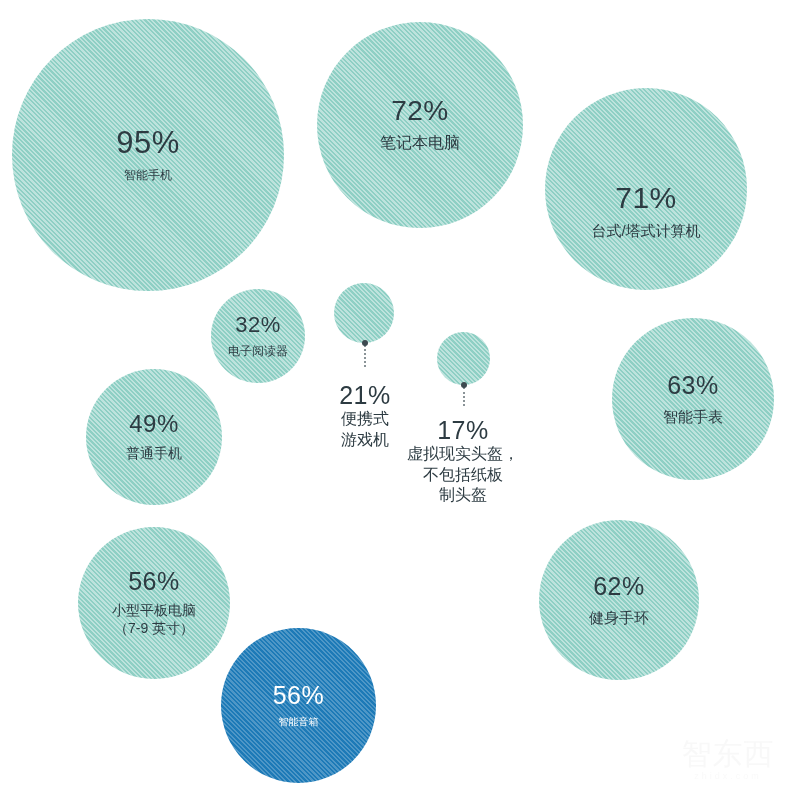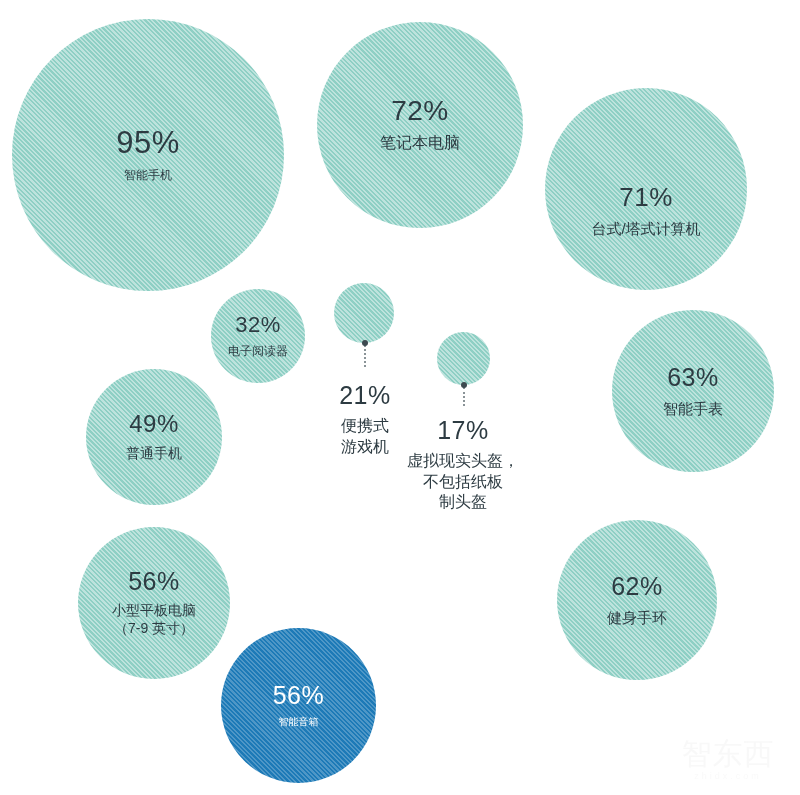--- a/index.html
+++ b/index.html
@@ -68,21 +68,21 @@
   }
 
   
   .outside-label {
     position: absolute;
     text-align: center;
     color: #2d3b42;
     line-height: 1.25;
   }
   .outside-label .pct { font-weight: 400; margin-top: 20px; }
-  .outside-label .lbl { margin-top: 8px; }
+  .outside-label .lbl { margin-top: 1px; }
 
   .leader {
     position: absolute;
     width: 0;
     border-left: 2px dotted #8a9397;
   }
   .leader-dot {
     position: absolute;
     width: 6px;
     height: 6px;
@@ -126,21 +126,21 @@
     <div class="pct" style="font-size:31px;">95%</div>
     <div class="lbl" style="font-size:12px;">智能手机</div>
   </div>
 
   <div class="bubble teal" style="left:317px; top:22px; width:206px; height:206px;">
     <div class="pct" style="font-size:28px;">72%</div>
     <div class="lbl" style="font-size:16px;">笔记本电脑</div>
   </div>
 
   <div class="bubble teal" style="left:545px; top:88px; width:202px; height:202px;">
-    <div class="pct" style="font-size:26px;margin-top:44px;">71%</div>
+    <div class="pct" style="font-size:30px;margin-top:44px;">71%</div>
     <div class="lbl" style="font-size:15px;">台式/塔式计算机</div>
   </div>
 
   <div class="bubble teal" style="left:211px; top:289px; width:94px; height:94px;">
     <div class="pct" style="font-size:22px;">32%</div>
     <div class="lbl" style="font-size:12px;">电子阅读器</div>
   </div>
 
   <div class="bubble teal plain" style="left:334px; top:283px; width:60px; height:60px;"></div>
   <div class="leader" style="left:364px; top:345px; height:22px;"></div>
@@ -159,32 +159,32 @@
     <div class="lbl" style="font-size:16px;">虚拟现实头盔，
 不包括纸板
 制头盔</div>
   </div>
 
   <div class="bubble teal" style="left:86px; top:369px; width:136px; height:136px;">
     <div class="pct" style="font-size:24px;">49%</div>
     <div class="lbl" style="font-size:14px;">普通手机</div>
   </div>
 
-  <div class="bubble teal" style="left:612px; top:310px; width:162px; height:162px;">
+  <div class="bubble teal" style="left:612px; top:318px; width:162px; height:162px;">
     <div class="pct" style="font-size:25px;">63%</div>
     <div class="lbl" style="font-size:15px;">智能手表</div>
   </div>
 
   <div class="bubble teal" style="left:78px; top:527px; width:152px; height:152px;">
     <div class="pct" style="font-size:25px;">56%</div>
     <div class="lbl" style="font-size:14px;">小型平板电脑
 （7-9 英寸）</div>
   </div>
 
-  <div class="bubble teal" style="left:557px; top:520px; width:160px; height:160px;">
+  <div class="bubble teal" style="left:539px; top:520px; width:160px; height:160px;">
     <div class="pct" style="font-size:25px;">62%</div>
     <div class="lbl" style="font-size:15px;">健身手环</div>
   </div>
 
   <div class="bubble blue" style="left:221px; top:628px; width:155px; height:155px;">
     <div class="pct" style="font-size:25px;">56%</div>
     <div class="lbl" style="font-size:10px;">智能音箱</div>
   </div>
 
 

